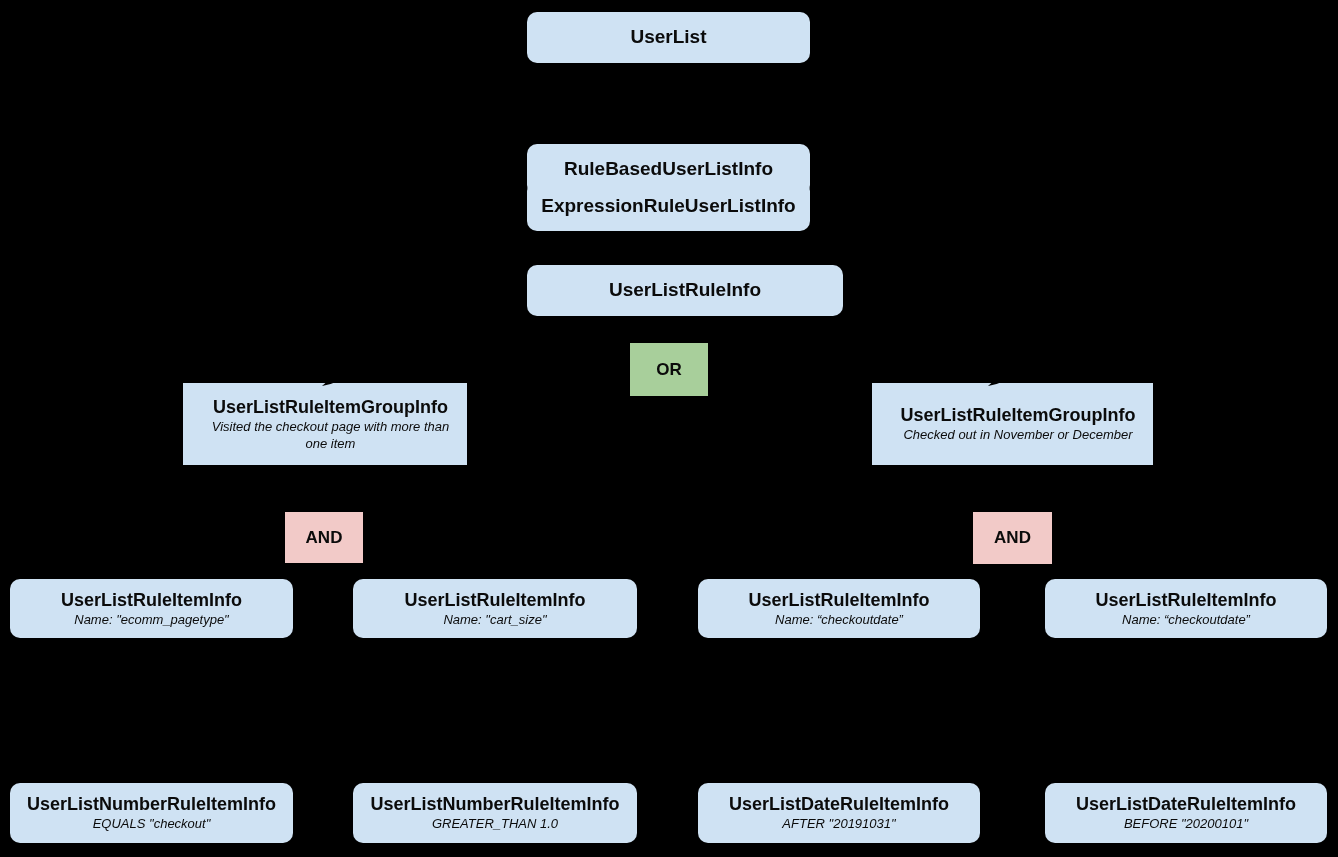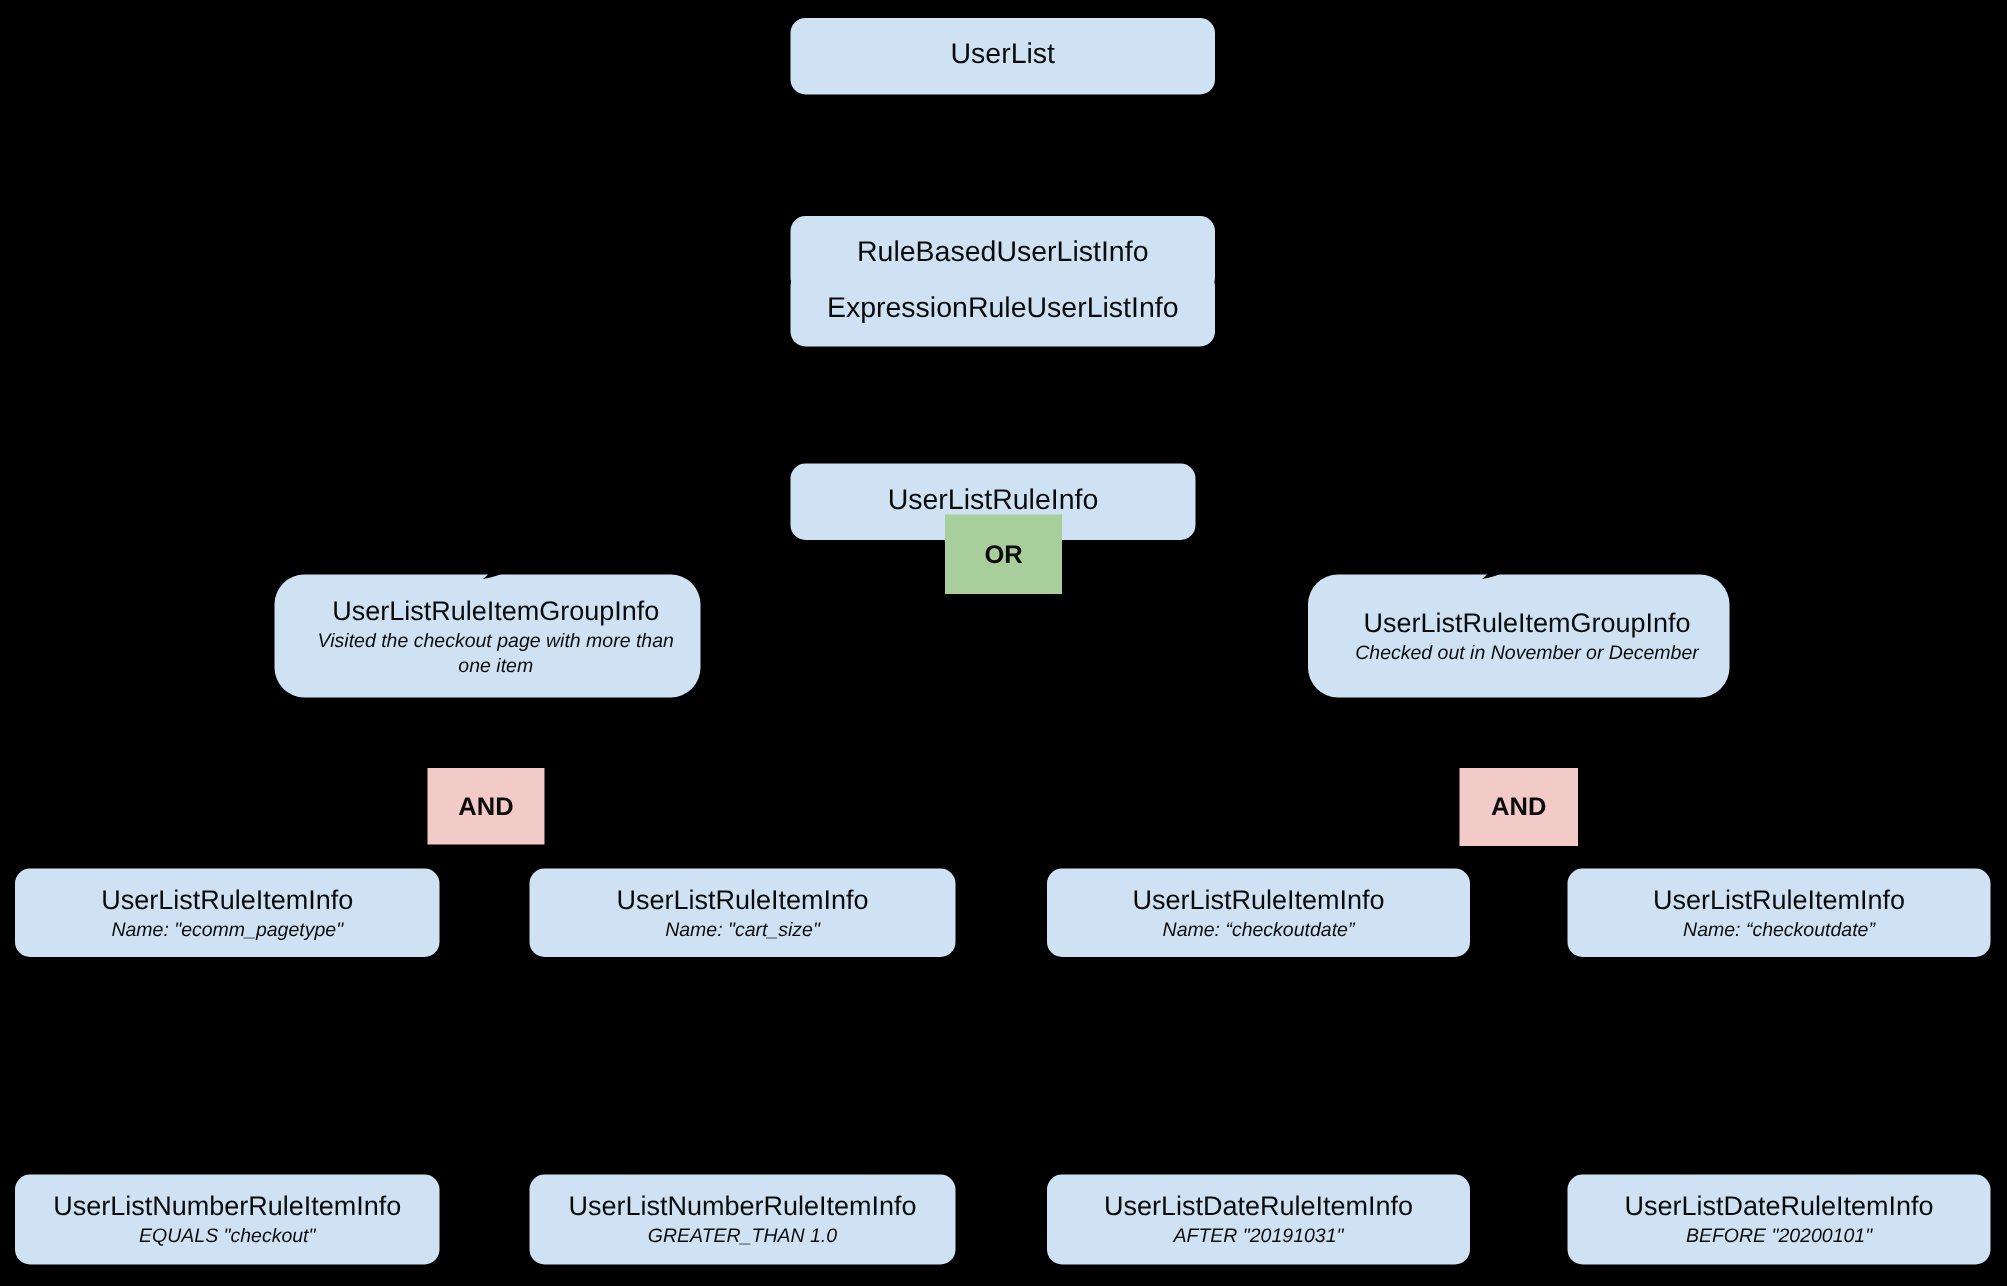--- a/index.html
+++ b/index.html
@@ -17,46 +17,46 @@
     display:flex;
     flex-direction:column;
     align-items:center;
     justify-content:center;
     text-align:center;
     color:#0b0b0b;
     box-sizing:border-box;
     padding:4px 10px;
     line-height:1.28;
   }
-  .node .title{font-weight:normal;font-size:18px;}
+  .node .title{font-weight:bold;font-size:18px;}
   .chain .title{font-size:19px;}
   .node .detail{font-style:italic;font-size:13px;}
   .op{
     position:absolute;
     display:flex;
     align-items:center;
     justify-content:center;
     font-weight:bold;
     font-size:17px;
     color:#0b0b0b;
     border-radius:0;
   }
   .op-or{background:#a8cf9b;}
   .op-and{background:#f2cac8;}
-  .group{border-radius:20px;padding-left:21px;}
+  .group{border-radius:0;padding-left:21px;}
   .arrowhead{
     position:absolute;
     width:28px;height:15px;
   }
   .arrowhead svg{display:block;width:100%;height:100%;}
   
   #n-userlist   {left:527px;top:12px; width:283px;height:51px;}
   #n-rulebased  {left:527px;top:96px; width:283px;height:51px;margin-top:48px;}
   #n-expression {left:527px;top:181px;width:283px;height:50px;}
-  #n-ruleinfo   {left:527px;top:265px;width:270px;height:51px;margin-top:44px;}
+  #n-ruleinfo   {left:527px;top:265px;width:316px;height:51px;}
   #op-or        {left:630px;top:343px;width:78px; height:53px;}
   #g-left       {left:183px;top:383px;width:284px;height:82px;}
   #g-right      {left:872px;top:383px;width:281px;height:82px;}
   #op-and-left  {left:285px;top:512px;width:78px; height:51px;}
   #op-and-right {left:973px;top:512px;width:79px; height:52px;}
   #ri-0 {left:10px;  top:579px;width:283px;height:59px;}
   #ri-1 {left:353px; top:579px;width:284px;height:59px;}
   #ri-2 {left:698px; top:579px;width:282px;height:59px;}
   #ri-3 {left:1045px;top:579px;width:282px;height:59px;}
   #lf-0 {left:10px;  top:783px;width:283px;height:60px;}

